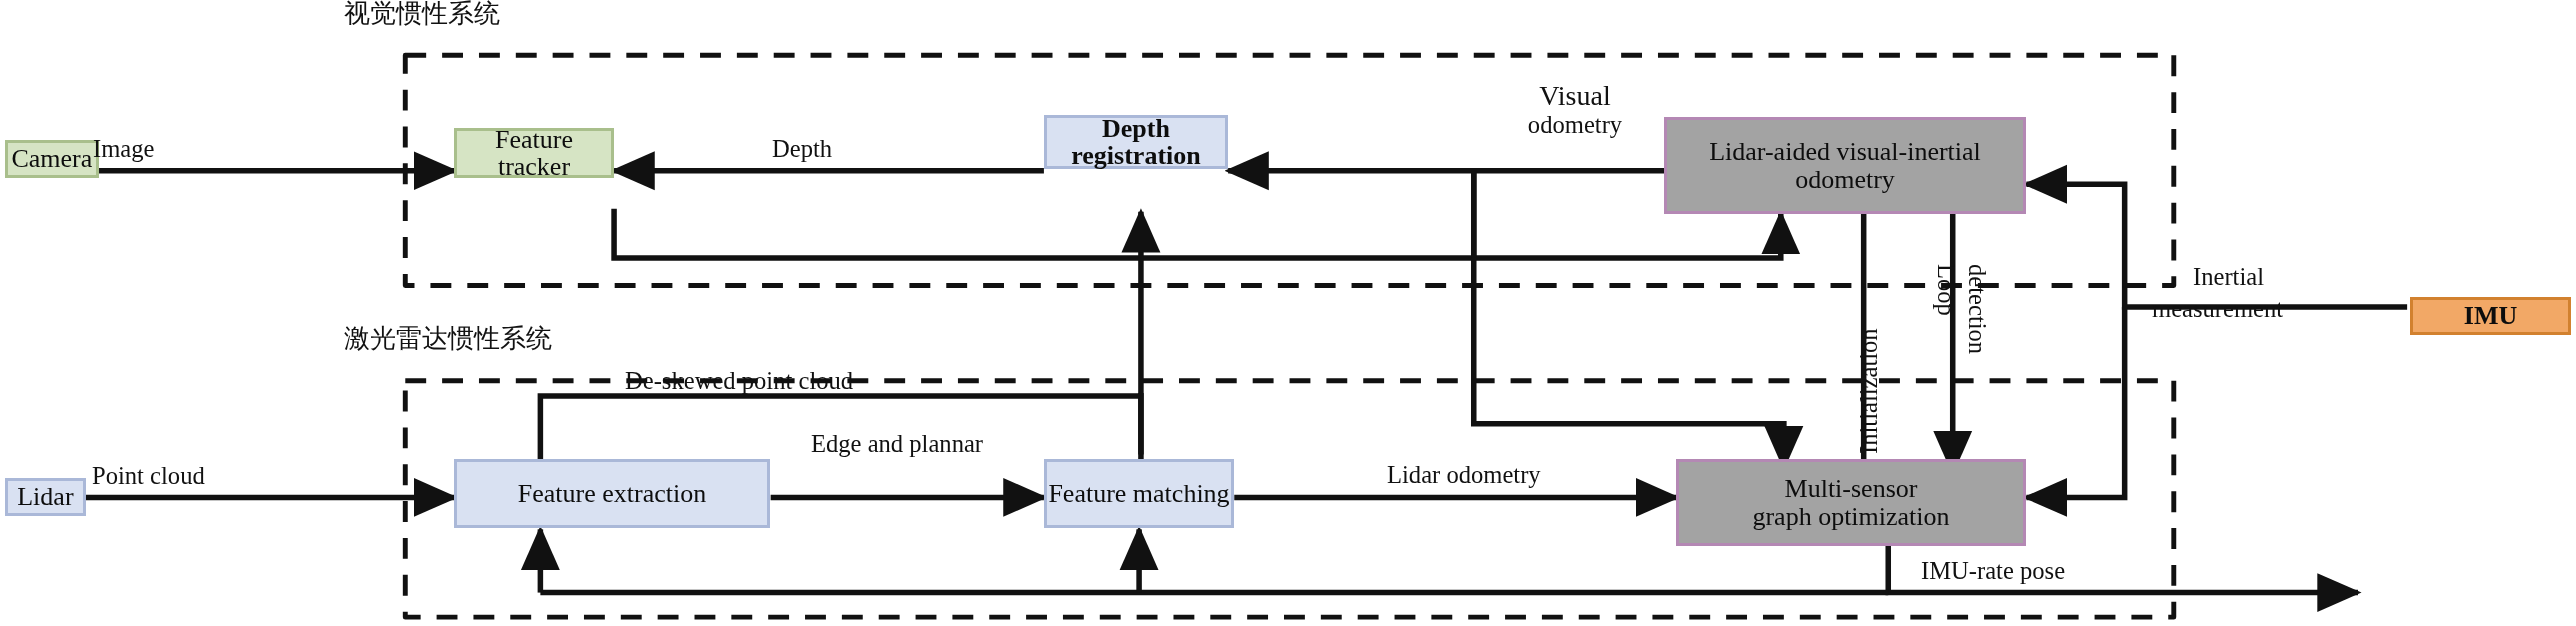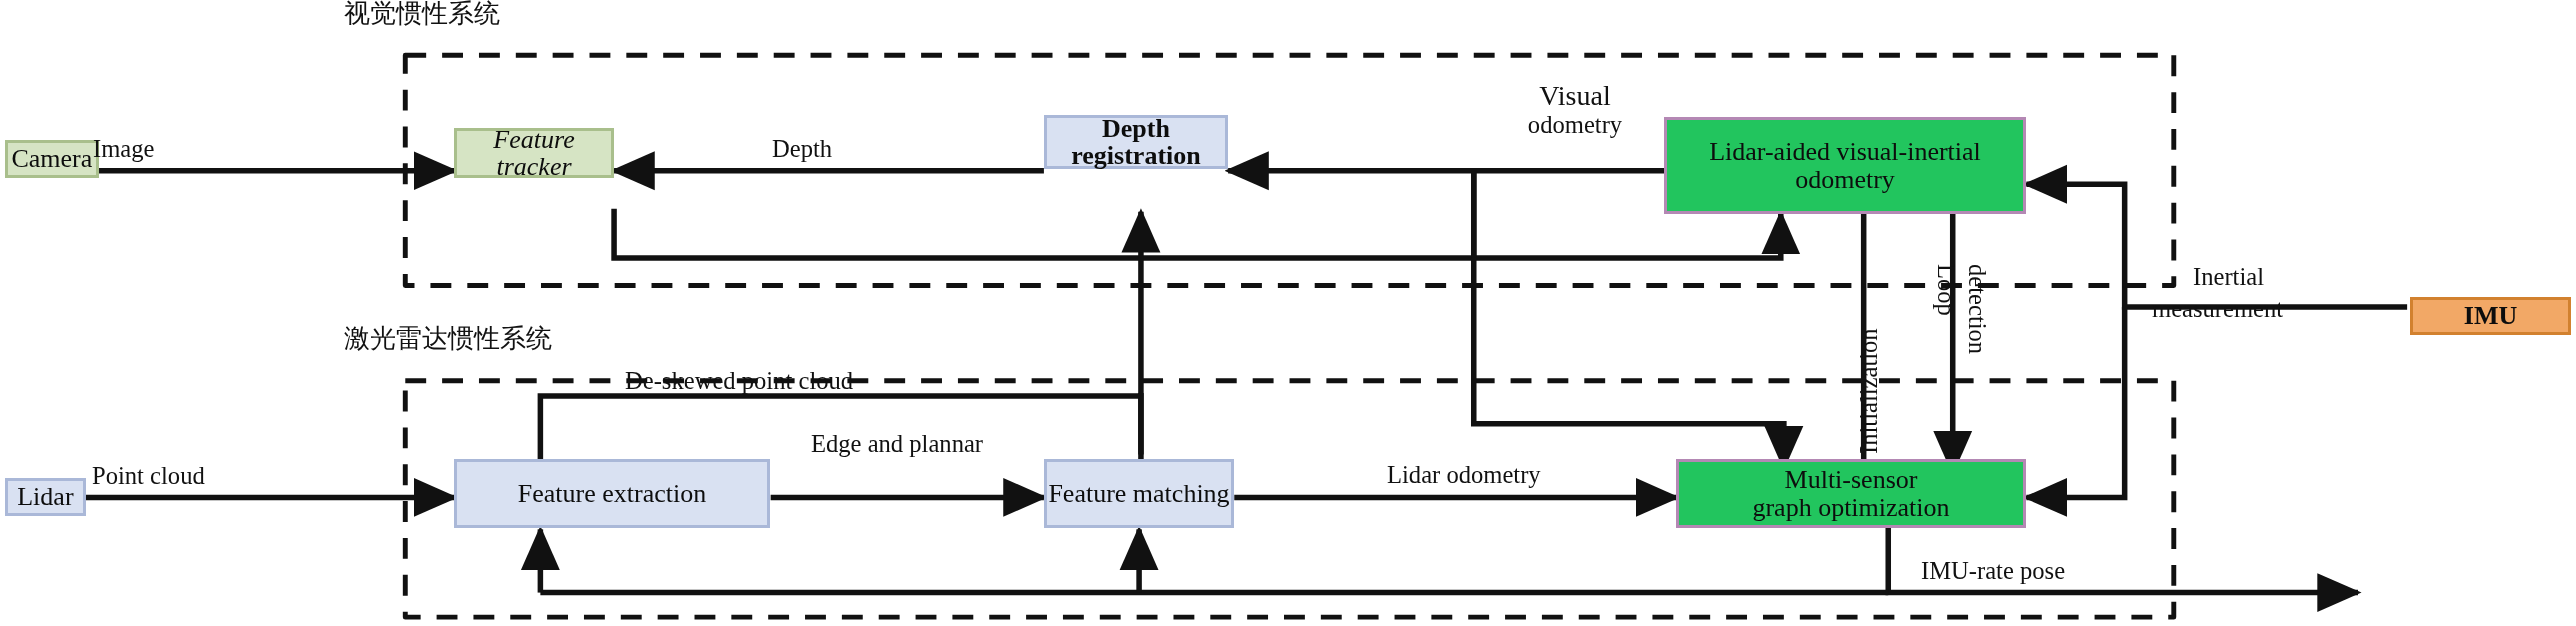--- a/index.html
+++ b/index.html
@@ -6,21 +6,21 @@
   body{font-family:"Liberation Serif", serif;}
   #stage{position:relative;width:2576px;height:627px;background:#fff;overflow:hidden;}
   svg.layer{position:absolute;left:0;top:0;width:2576px;height:627px;}
 
   
   .node{position:absolute;box-sizing:border-box;display:flex;align-items:center;
         justify-content:center;text-align:center;line-height:1.05;
         font-family:"Liberation Serif", serif;color:#0d0d0d;}
   .node.green {background:#d6e4c4;border:3.1px solid #a9bf8c;}
   .node.blue  {background:#d9e1f2;border:3.1px solid #aab8d8;}
-  .node.purple{background:#22c55e;border:3.1px solid #b488b4;}
+  .node.purple{background:#a3a3a3;border:3.1px solid #b488b4;}
   .node.orange{background:#f2a866;border:3.1px solid #d2812f;margin-top:8px;}
 
   
   .lbl{position:absolute;color:#111;font-family:"Liberation Serif", serif;
        line-height:1.08;white-space:pre;}
   .lbl.c{text-align:center;}
   .lbl.vert{transform-origin:0 0;white-space:nowrap;}
 
   .cn{font-family:"DejaVu Serif", serif;}
 </style>
@@ -79,21 +79,21 @@
       <path d="M 3075 965 L 880 965"></path>
       <path d="M 880 965 L 880 862" marker-end="url(#ah)"></path>
       <path d="M 1855 965 L 1855 862" marker-end="url(#ah)"></path>
     </g>
   </svg>
 
   <div class="node green" style="left:4.9px;  top:140px; width:94px; height:38px; font-size:26px;">
     <span>Camera</span>
   </div>
 
-  <div class="node green" style="left:454px; top:128px; width:160px; height:50px; font-size:26px;font-style:italic;">
+  <div class="node green" style="left:454px; top:128px; width:160px; height:50px; font-size:26px;">
     <span>Feature tracker</span>
   </div>
 
   <div class="node blue" style="left:1044px; top:115px; width:184px; height:54px; font-size:26px;font-weight:bold;">
     <span>Depth registration</span>
   </div>
 
   <div class="node purple" style="left:1664px; top:117px; width:362px; height:97px; font-size:26px; flex-direction:column; justify-content:center;">
     <span>Lidar-aided visual-inertial</span>
     <span>odometry</span>
@@ -104,21 +104,21 @@
   </div>
 
   <div class="node blue" style="left:454px; top:459px; width:316px; height:69px; font-size:26px;">
     <span>Feature extraction</span>
   </div>
 
   <div class="node blue" style="left:1044px; top:459px; width:190px; height:69px; font-size:26px;">
     <span>Feature matching</span>
   </div>
 
-  <div class="node purple" style="left:1676px; top:459px; width:350px; height:69px; font-size:26px; flex-direction:column; justify-content:center;">
+  <div class="node purple" style="left:1676px; top:459px; width:350px; height:87px; font-size:26px; flex-direction:column; justify-content:center;">
     <span>Multi-sensor</span>
     <span>graph optimization</span>
   </div>
 
   <div class="node orange" style="left:2410px; top:289px; width:161px; height:38px; font-size:26px; font-weight:bold;">
     <span>IMU</span>
   </div>
 
   <div class="lbl cn" style="left:344px; top:-1.2px; font-size:26px;">视觉惯性系统</div>
 

